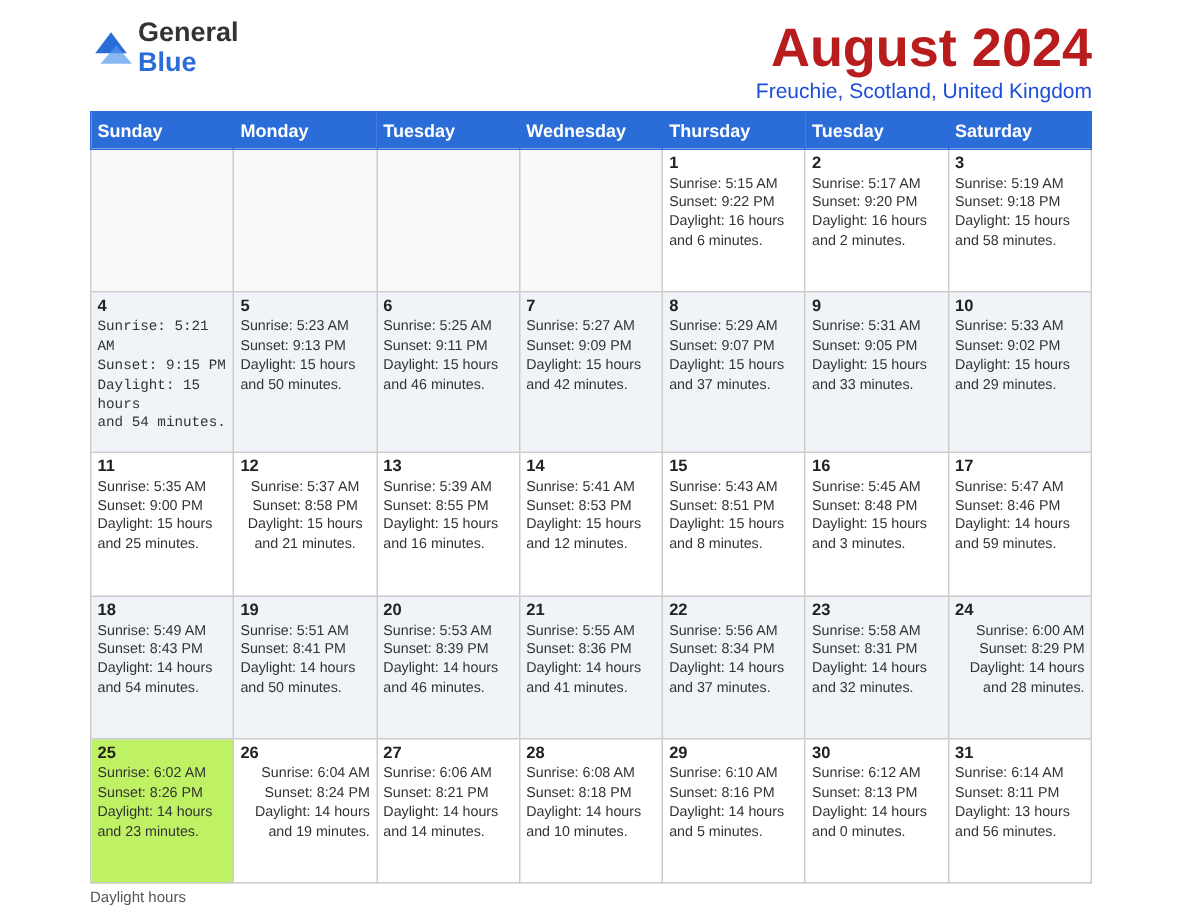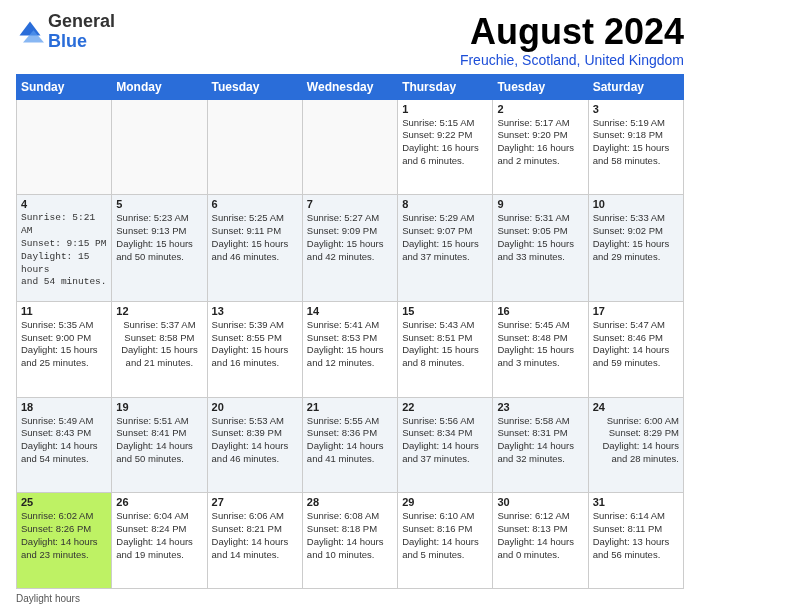--- a/index.html
+++ b/index.html
@@ -9,20 +9,21 @@
       width: 792px;
       height: 612px;
       overflow: hidden;
     }
     .page {
       width: 700px;
       height: 612px;
       padding: 12px 16px 8px 16px;
       display: flex;
       flex-direction: column;
+      margin-left: 44px;
     }
     .header {
       display: flex;
       justify-content: space-between;
       align-items: flex-start;
       margin-bottom: 6px;
     }
     .logo {
       display: flex;
       align-items: center;
@@ -38,21 +39,21 @@
     .logo-icon {
       width: 28px;
       height: 28px;
     }
     .title-block {
       text-align: right;
     }
     .main-title {
       font-size: 36px;
       font-weight: bold;
-      color: #000000;
+      color: #b91c1c;
       line-height: 1.1;
     }
     .subtitle {
       font-size: 14px;
       color: #1d4ed8;
     }
     .calendar {
       flex: 1;
       border: 1px solid #ccc;
       border-collapse: collapse;
@@ -320,21 +321,21 @@
         <tr>
           <td style="background: #bef264;">
             <div class="day-num">25</div>
             <div class="day-info" style="white-space: pre-line;">Sunrise: 6:02 AM
 Sunset: 8:26 PM
 Daylight: 14 hours
 and 23 minutes.</div>
           </td>
           <td style="background: rgb(255, 255, 255);">
             <div class="day-num">26</div>
-            <div class="day-info" style="white-space: pre-line;">Sunrise: 6:04 AM
+            <div class="day-info" style="white-space: pre-line; text-align: right;">Sunrise: 6:04 AM
 Sunset: 8:24 PM
 Daylight: 14 hours
 and 19 minutes.</div>
           </td>
           <td style="background: rgb(255, 255, 255);">
             <div class="day-num">27</div>
             <div class="day-info" style="white-space: pre-line;">Sunrise: 6:06 AM
 Sunset: 8:21 PM
 Daylight: 14 hours
 and 14 minutes.</div>

